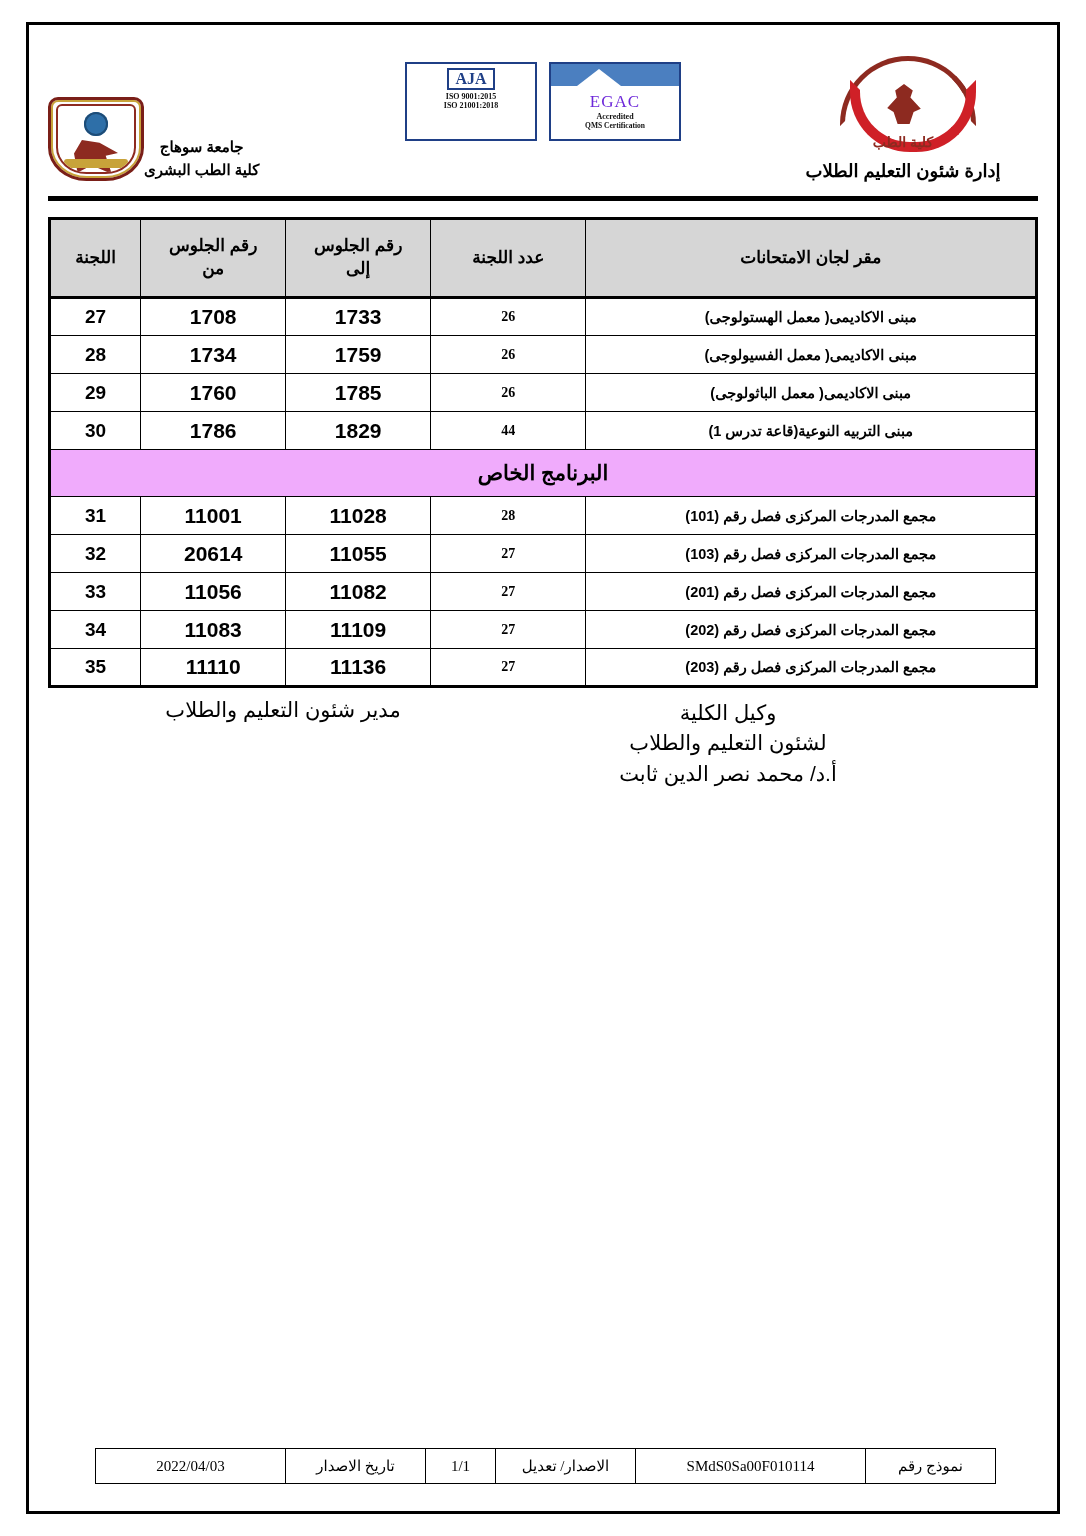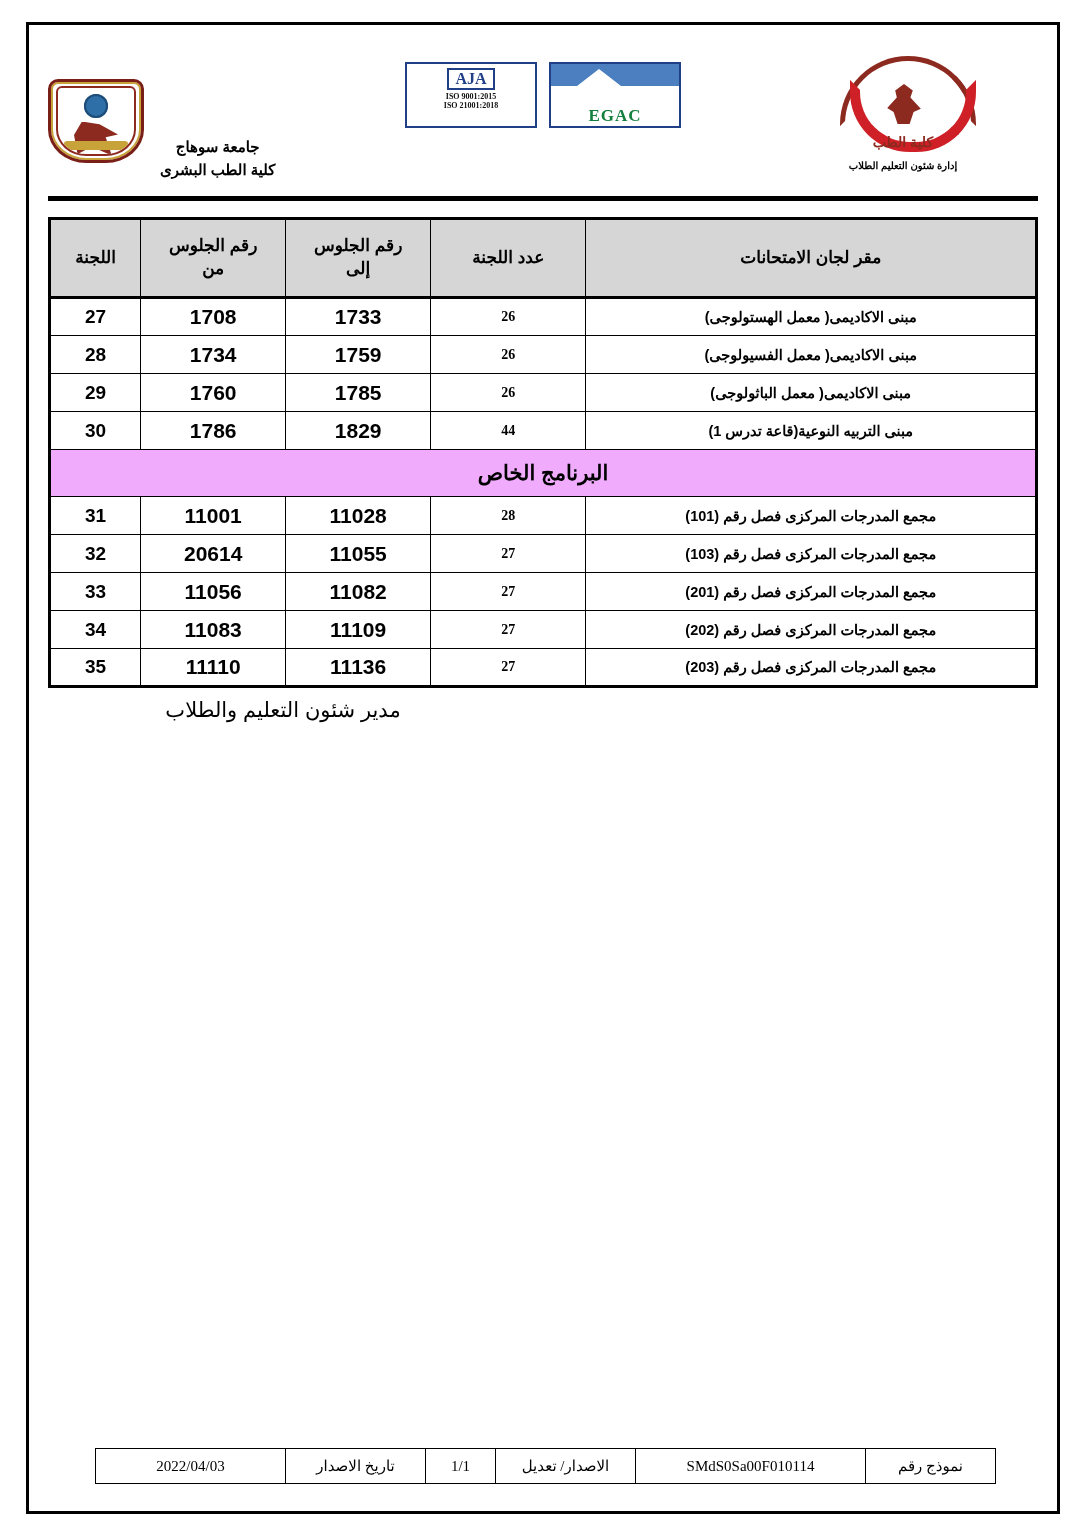--- a/index.html
+++ b/index.html
@@ -41,22 +41,22 @@
     display: flex;
     flex-direction: row-reverse;
     align-items: flex-start;
     justify-content: space-between;
     height: 150px;
   }
   .hdr-right {
     width: 270px;
     display: flex;
     flex-direction: row-reverse;
-    align-items: center;
-    gap: 16px;
+    align-items: flex-end;
+    gap: 0;
   }
   .uni-text {
     text-align: center;
     font-size: 15px;
     font-weight: bold;
     line-height: 1.5;
     padding-top: 96px;
     margin-right: 4px;
   }
   .crest {
@@ -115,33 +115,33 @@
     width: 330px;
     padding-top: 22px;
     display: flex;
     justify-content: center;
     gap: 12px;
   }
   .cert {
     border: 2px solid #1f3f86;
     background: #fff;
     width: 132px;
-    height: 66px;
+    height: 79px;
     box-sizing: border-box;
     text-align: center;
     font-family: "Liberation Serif", serif;
     position: relative;
     overflow: hidden;
   }
   .cert .mark {
-    font-weight: bold;
+    font-weight: normal;
     font-size: 17px;
     letter-spacing: 1px;
-    color: #15803d;
-    margin-top: 20px;
+    color: #6d28d9;
+    margin-top: 6px;
   }
   .cert .l1 { font-size: 8px; font-weight: bold; color: #111; }
   .cert .l2 { font-size: 7.5px; font-weight: bold; color: #111; }
   .cert-top-band {
     height: 22px;
     background: #4b7fc0;
     position: relative;
   }
   .cert-top-band::after {
     content: "";
@@ -202,21 +202,21 @@
   .fl-text {
     position: absolute;
     left: 0; right: 0;
     bottom: 0;
     text-align: center;
     font-size: 14px;
     font-weight: bold;
     color: #8d2a20;
   }
   .dept-text {
-    font-size: 10px;
+    font-size: 18px;
     font-weight: bold;
     margin-top: 10px;
     text-align: center;
   }
 
   .rule {
     height: 5px;
     background: #000;
     margin: 6px 0 16px;
   }
@@ -461,20 +461,25 @@
           <td class="count">27</td>
           <td class="seat">11136</td>
           <td class="seat">11110</td>
           <td class="lg">35</td>
         </tr>
       </tbody>
     </table>
 
     <div class="signatures">
       <div class="sig-right">مدير شئون التعليم والطلاب</div>
+      <div class="sig-left">
+        <div>وكيل الكلية</div>
+        <div>لشئون التعليم والطلاب</div>
+        <div>أ.د/ محمد نصر الدين ثابت</div>
+      </div>
     </div>
 
   </div>
 
   <div class="footer">
     <table class="footer-table">
       <colgroup>
         <col style="width:130px">
         <col style="width:230px">
         <col style="width:140px">

